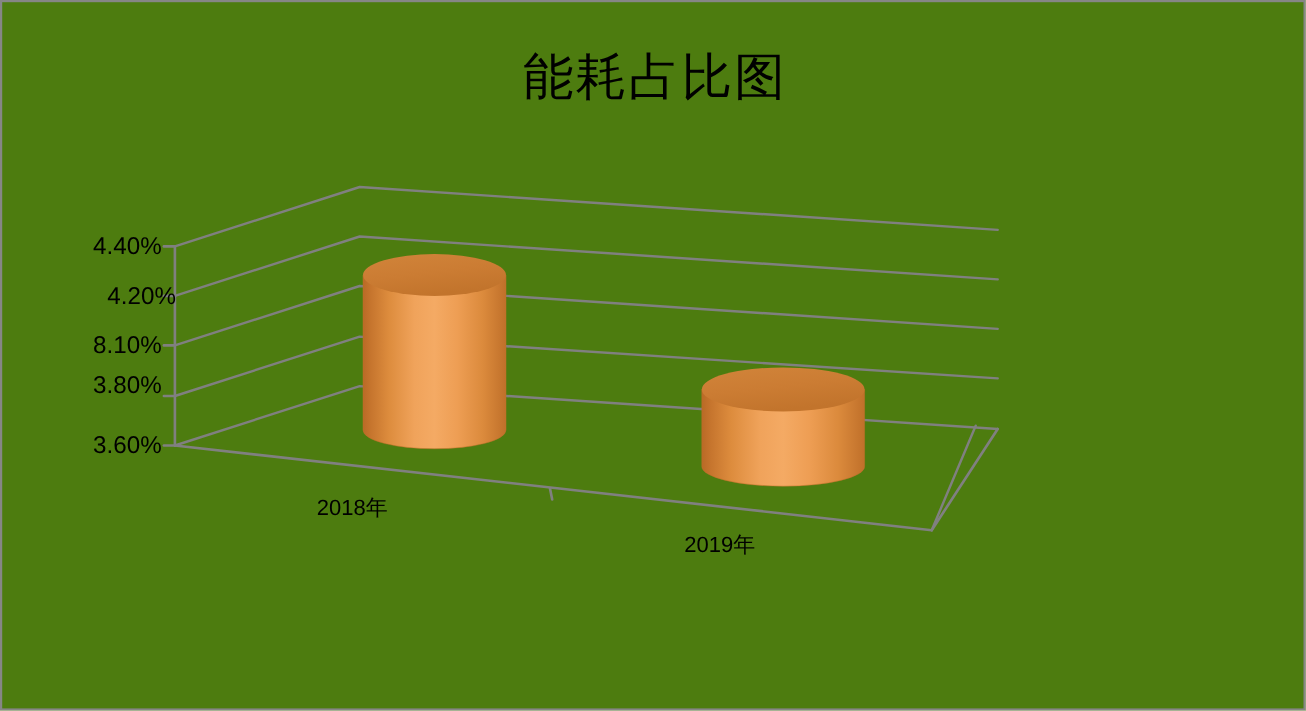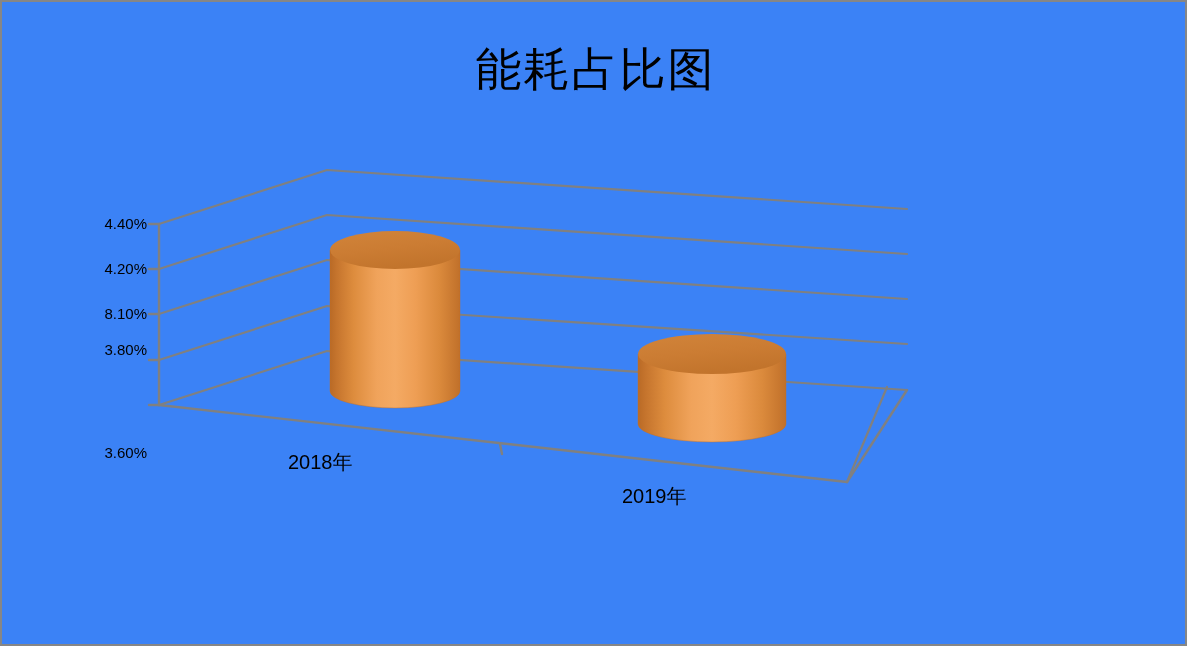--- a/index.html
+++ b/index.html
@@ -10,21 +10,21 @@
   }
   body {
     font-family: "Liberation Sans", "DejaVu Sans", sans-serif;
   }
   #chart-frame {
     position: relative;
     width: 1187px;
     height: 646px;
     box-sizing: border-box;
     border: 2px solid #868686;
-    background: #3b82f6;
+    background: #4d7c0f;
     overflow: hidden;
   }
   #chart-svg {
     position: absolute;
     left: 0;
     top: 0;
     width: 1187px;
     height: 646px;
     display: block;
   }
@@ -37,21 +37,21 @@
     font-size: 46px;
     line-height: 60px;
     color: #000000;
     font-family: "Liberation Serif", "DejaVu Serif", serif;
     letter-spacing: 2px;
     white-space: nowrap;
   }
   .axis-tick-label {
     position: absolute;
     text-align: right;
-    font-size: 15px;
+    font-size: 22px;
     line-height: 22px;
     color: #000000;
     font-family: "Liberation Sans", "DejaVu Sans", sans-serif;
     white-space: nowrap;
   }
   .cat-label {
     position: absolute;
     font-size: 20px;
     line-height: 22px;
     color: #000000;
@@ -135,22 +135,22 @@
     </g>
 
     <g fill="none" stroke="#808080" stroke-width="2.2" stroke-linecap="round">
       <line x1="845" y1="480" x2="885" y2="385"></line>
     </g>
   </svg>
 
   <div class="chart-title">能耗占比图</div>
 
   <div class="axis-tick-label" style="left:55px; top:211px; width:90px;">4.40%</div>
-  <div class="axis-tick-label" style="left:55px; top:256px; width:90px;">4.20%</div>
+  <div class="axis-tick-label" style="left:68px; top:256px; width:90px;">4.20%</div>
   <div class="axis-tick-label" style="left:55px; top:301px; width:90px;">8.10%</div>
   <div class="axis-tick-label" style="left:55px; top:337px; width:90px;">3.80%</div>
-  <div class="axis-tick-label" style="left:55px; top:392px; width:90px;margin-top:48px;">3.60%</div>
+  <div class="axis-tick-label" style="left:55px; top:392px; width:90px;">3.60%</div>
 
   <div class="cat-label" style="left:286px; top:449px;">2018年</div>
   <div class="cat-label" style="left:620px; top:483px;text-align:right;">2019年</div>
 
 
 </div>
 
 </body></html>

